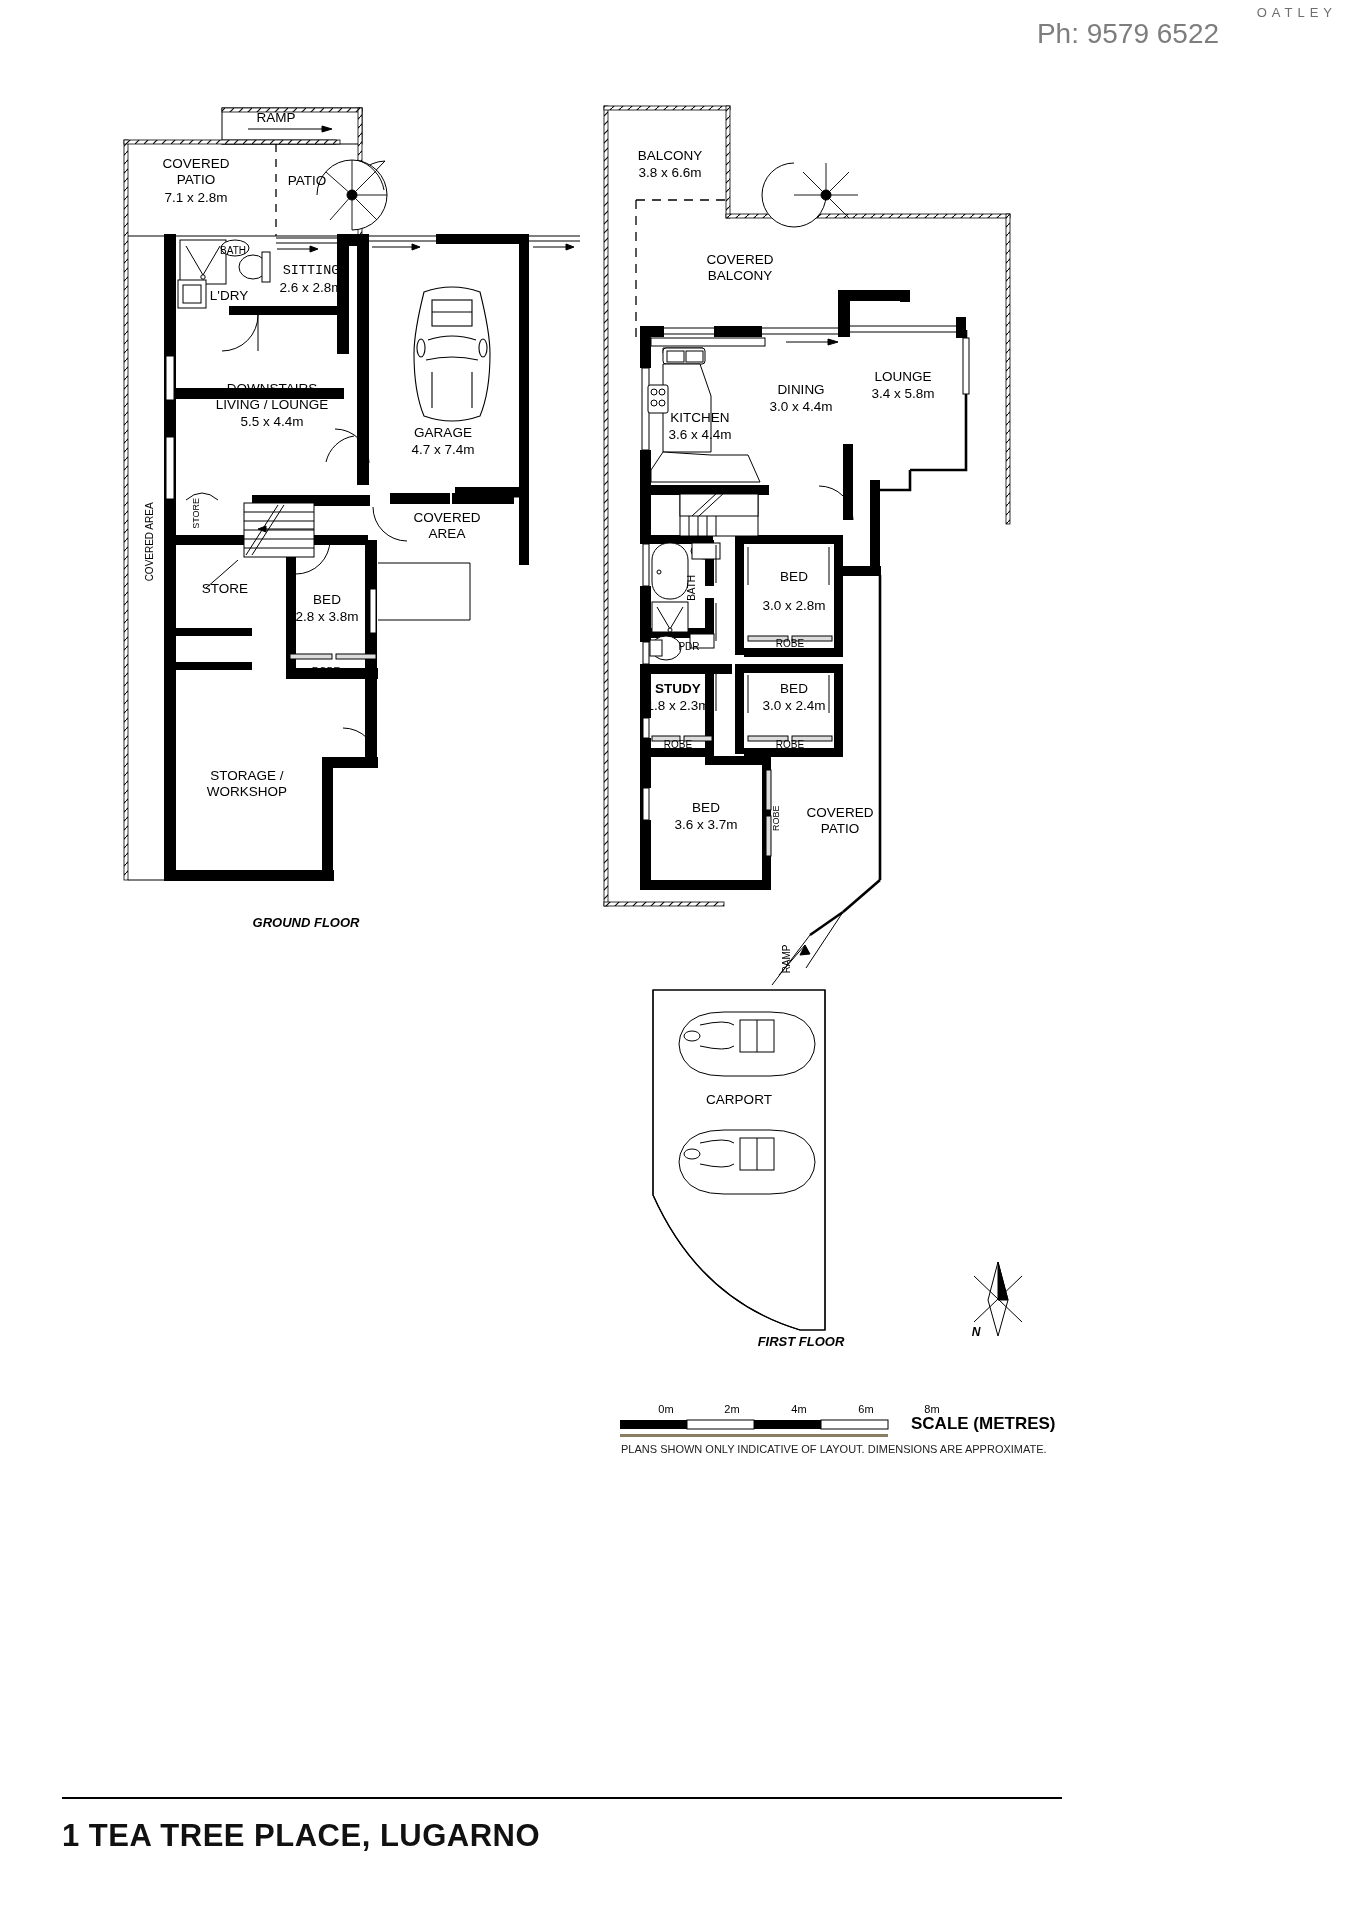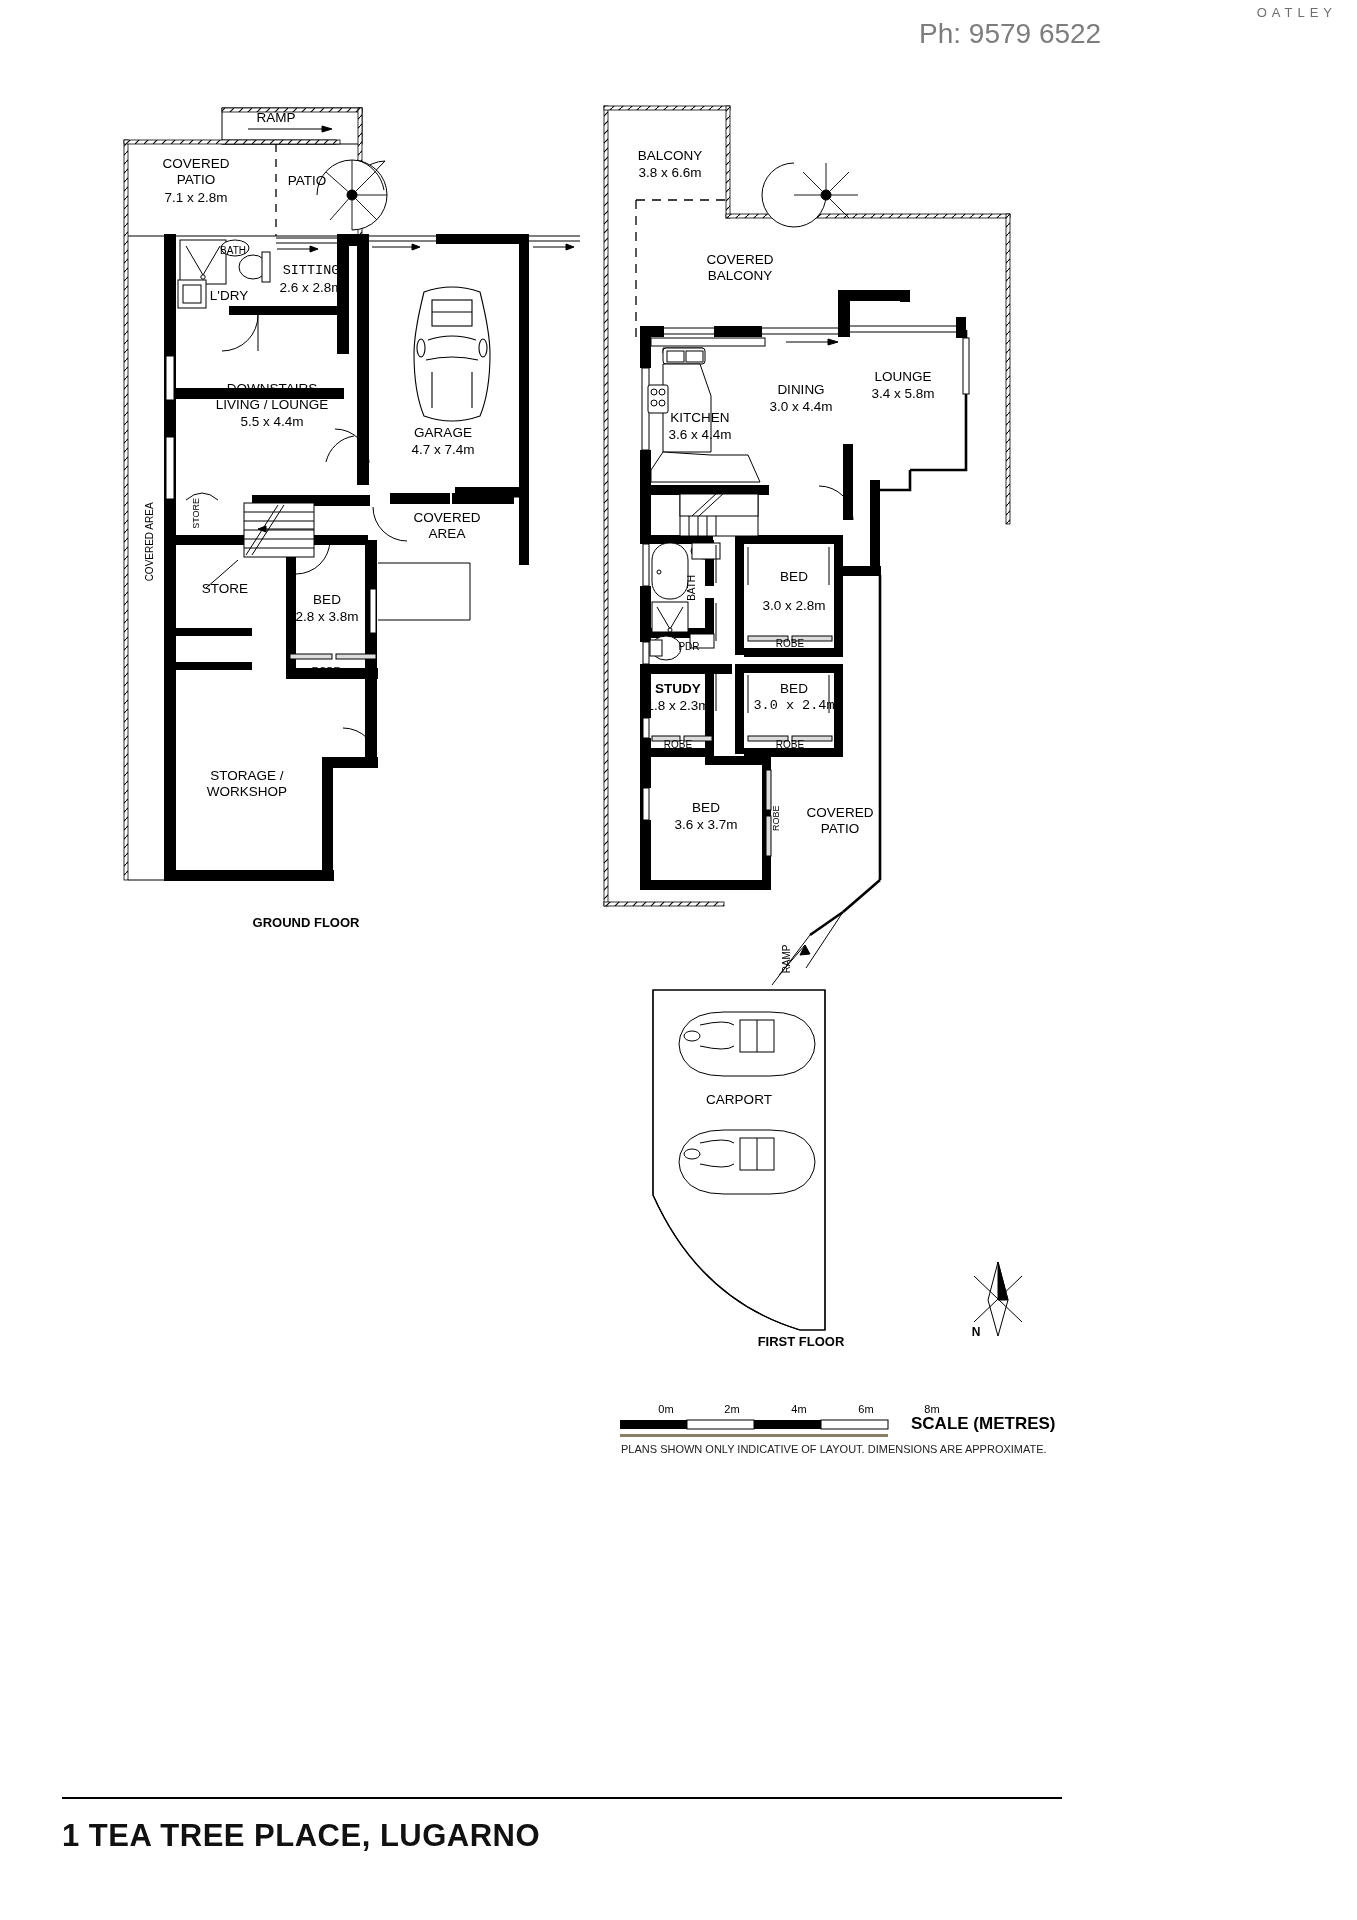--- a/index.html
+++ b/index.html
@@ -43,38 +43,38 @@
     font-size: 13px;
     letter-spacing: 5px;
     color: #6d6e71;
     text-align: right;
     margin-top: 1px;
     padding-right: 2px;
   }
   #phone {
     font-size: 28px;
     color: #7d7d7d;
-    text-align: left;
+    text-align: center;
     margin-top: -2px;
     padding-right: 2px;
   }
   
   .lbl {
     position: absolute;
     font-family: "Liberation Sans", sans-serif;
     font-size: 13.5px;
     color: #000;
     text-align: center;
     line-height: 1.18;
     white-space: pre-line;
     transform: translateX(-50%);
   }
   .lbl.sm { font-size: 10px; }
   .lbl.xs { font-size: 9px; }
-  .lbl.bold { font-weight: 700; }
+  .lbl.bold { font-weight: 700; font-style: italic; }
   .lbl.vert {
     transform: translateX(-50%) rotate(-90deg);
     transform-origin: center center;
     white-space: nowrap;
   }
   .lbl.nowrap { white-space: nowrap; }
 
   
   #footer-rule {
     position: absolute;
@@ -553,21 +553,21 @@
   <div class="lbl" style="left:801px; top:382px;">DINING</div>
   <div class="lbl" style="left:801px; top:399px;">3.0 x 4.4m</div>
   <div class="lbl" style="left:903px; top:369px;">LOUNGE</div>
   <div class="lbl" style="left:903px; top:386px;">3.4 x 5.8m</div>
   <div class="lbl sm vert" style="left:692px; top:582px;">BATH</div>
   <div class="lbl sm" style="left:689px; top:641px;">PDR</div>
   <div class="lbl" style="left:794px; top:569px;">BED</div>
   <div class="lbl" style="left:794px; top:598px;">3.0 x 2.8m</div>
   <div class="lbl sm" style="left:790px; top:638px;">ROBE</div>
   <div class="lbl" style="left:794px; top:681px;">BED</div>
-  <div class="lbl" style="left:794px; top:698px;font-family:Liberation Mono, monospace;">3.0 x 2.4m</div>
+  <div class="lbl" style="left:794px; top:698px;">3.0 x 2.4m</div>
   <div class="lbl sm" style="left:790px; top:739px;">ROBE</div>
   <div class="lbl" style="left:678px; top:681px;font-weight:bold;">STUDY</div>
   <div class="lbl" style="left:678px; top:698px;">1.8 x 2.3m</div>
   <div class="lbl sm" style="left:678px; top:739px;">ROBE</div>
   <div class="lbl" style="left:706px; top:800px;">BED</div>
   <div class="lbl" style="left:706px; top:817px;">3.6 x 3.7m</div>
   <div class="lbl xs vert" style="left:776px; top:813px;">ROBE</div>
   <div class="lbl" style="left:840px; top:805px;">COVERED
 PATIO</div>
   <div class="lbl sm vert" style="left:787px; top:953px;">RAMP</div>

